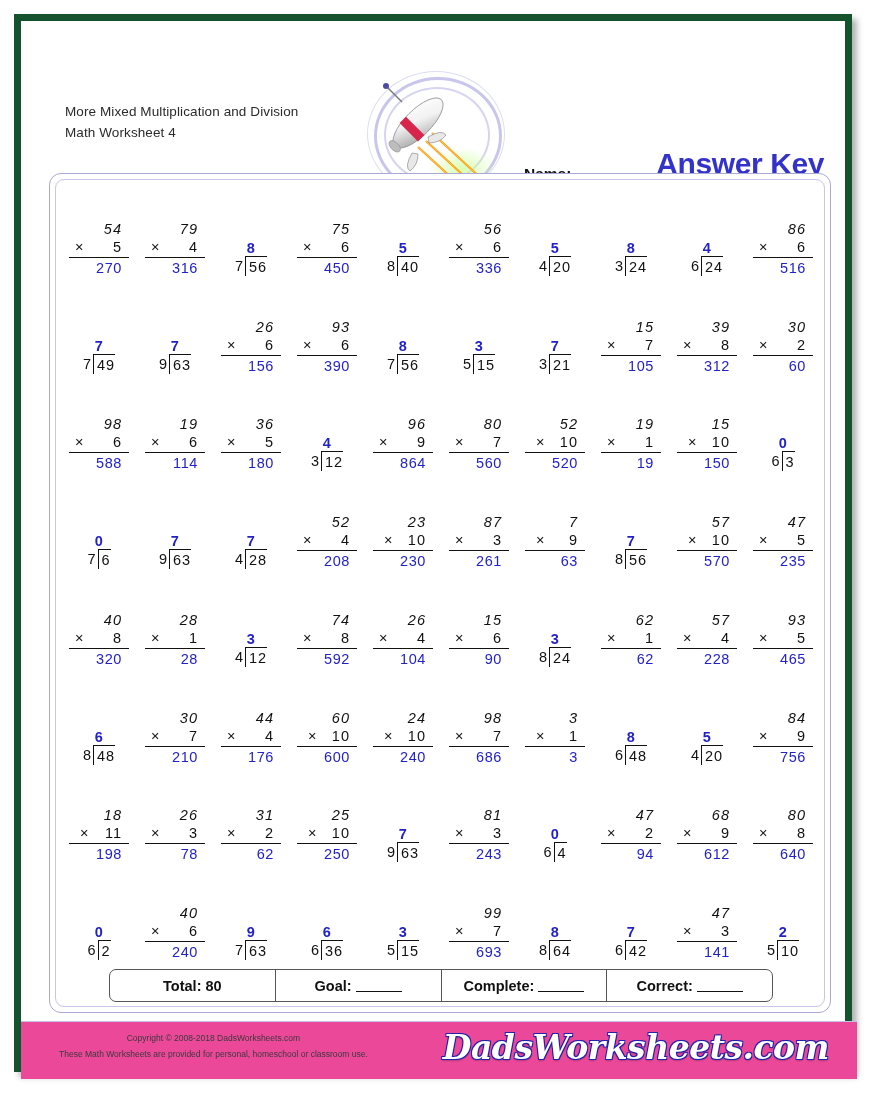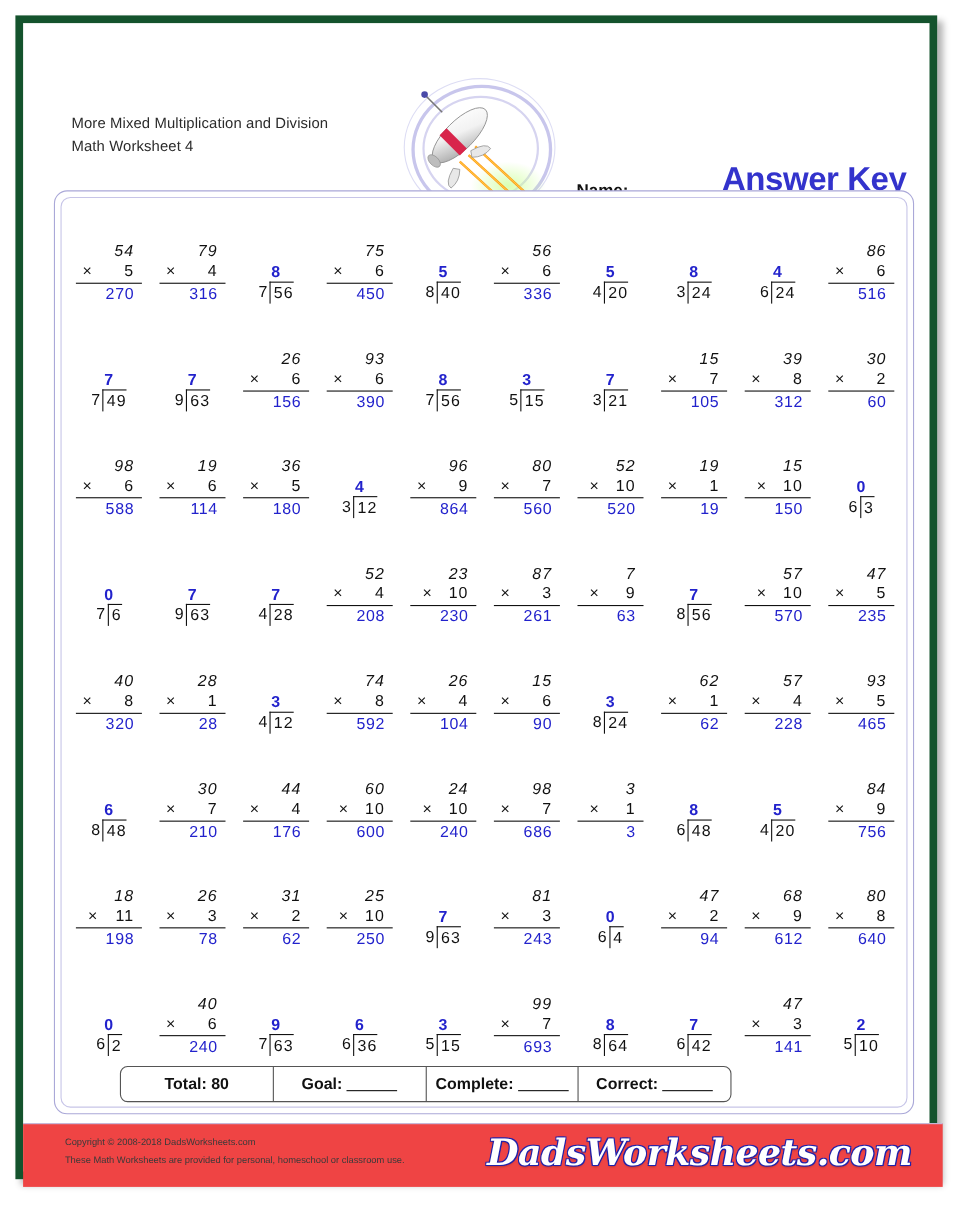--- a/index.html
+++ b/index.html
@@ -224,21 +224,21 @@
     letter-spacing: 1px;
     margin-top: -1px;
     padding-top: 1px;
   }
 
   
   .totals {
     position: absolute;
     left: 88px;
     top: 948px;
-    width: 556px;
+    width: 664px;
     height: 33px;
     border: 1px solid #555555;
     border-radius: 7px;
     box-sizing: border-box;
     display: flex;
     background: #ffffff;
   }
   .totals .tcell {
     flex: 1;
     display: flex;
@@ -259,22 +259,23 @@
     height: 11px;
   }
 
   
   .footer {
     position: absolute;
     left: 0;
     top: 1000px;
     width: 836px;
     height: 57px;
-    background: #ef4444;
+    background: #ec4899;
     border-top: 1px solid #c3c3e6;
+    text-align: center;
   }
   .copy {
     position: absolute;
     left: 38px;
     top: 8px;
     font-size: 8.5px;
     color: #3a3a3a;
     line-height: 16px;
   }
   .brand {

